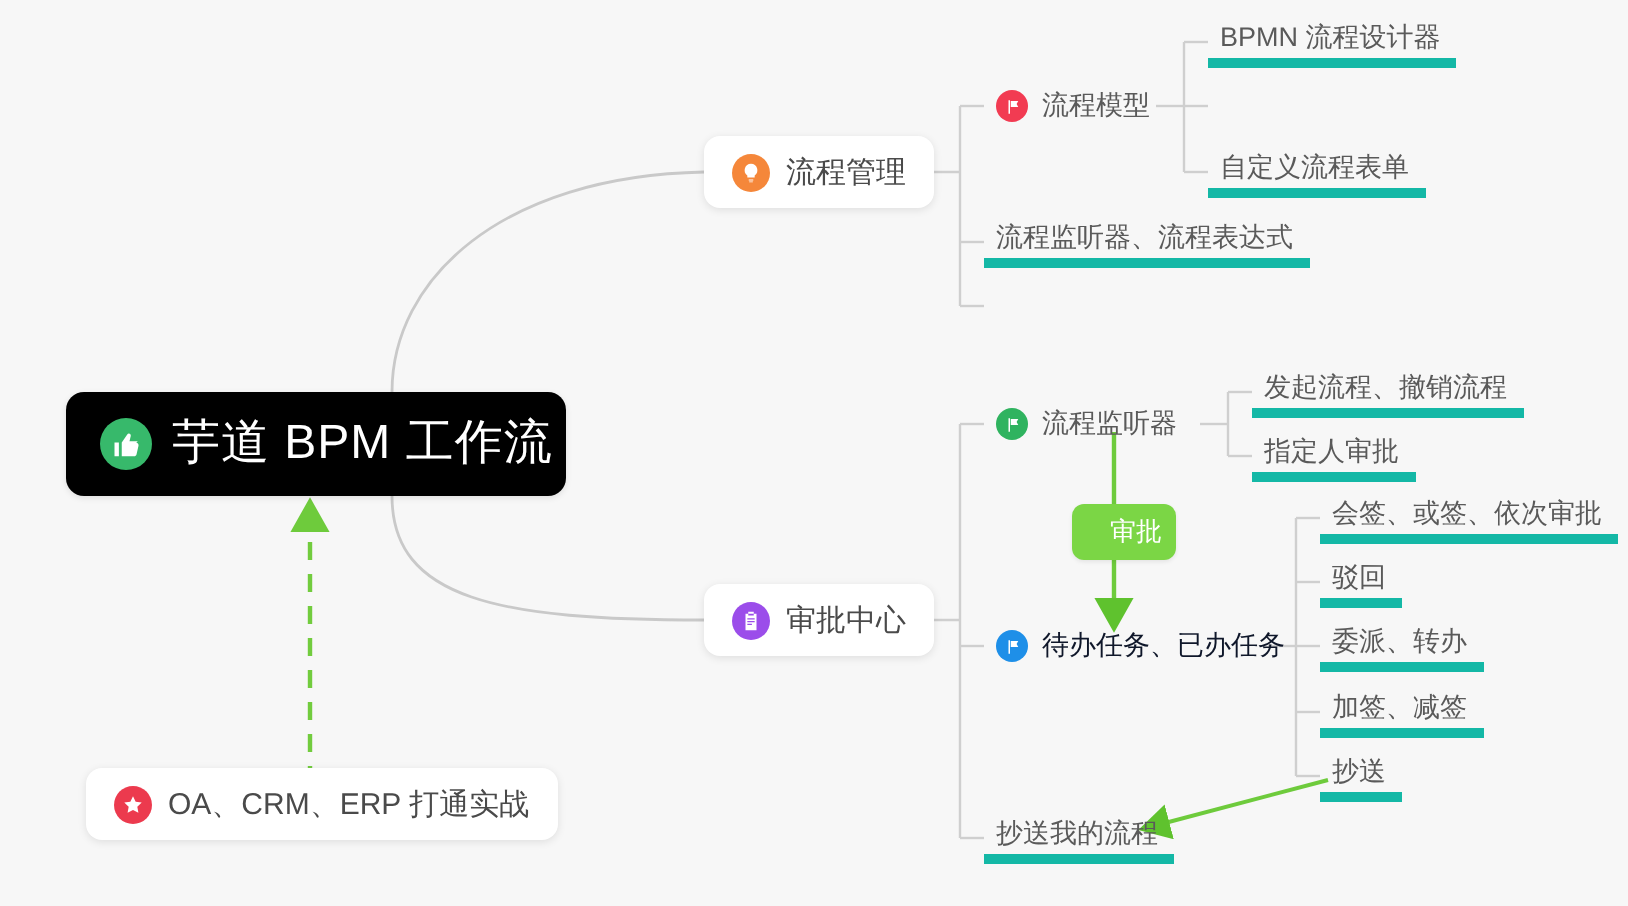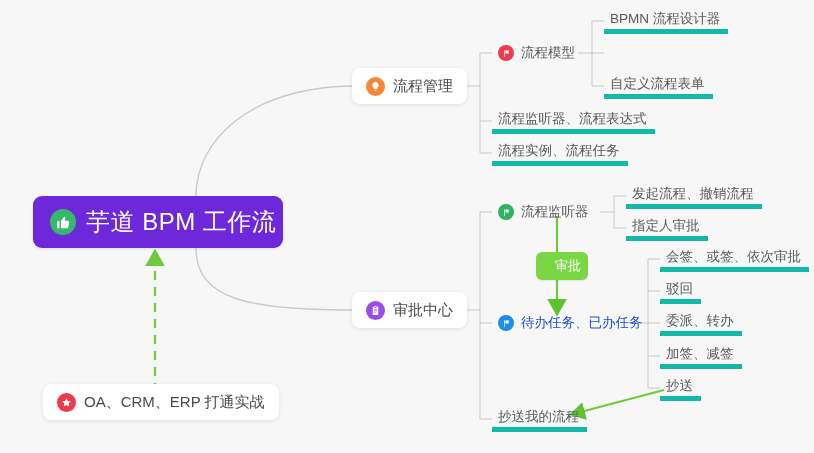--- a/index.html
+++ b/index.html
@@ -13,21 +13,21 @@
     -webkit-font-smoothing:antialiased;
   }
   #canvas{position:absolute;left:0;top:0;width:814px;height:453px;}
   #edges{position:absolute;left:0;top:0;width:814px;height:453px;pointer-events:none;}
 
   .node{position:absolute;display:flex;align-items:center;box-sizing:border-box;white-space:nowrap;}
 
   
   .root{
     left:33px;top:196px;width:250px;height:52px;
-    background:#6d28d9;
+    background:#000000;
     border-radius:9px;
     color:#ffffff;
     font-size:24px;
     padding-left:17px;
     box-shadow:0 1px 3px rgba(0,0,0,0.10);
     letter-spacing:0.5px;
   }
   .root .label{font-size:24px;line-height:1;}
 
   
@@ -171,23 +171,20 @@
   <div class="node leaf" style="left:604px;top:8px;">
     <span>BPMN 流程设计器</span>
   </div>
   <div class="node leaf" style="left:604px;top:73px;">
     <span>自定义流程表单</span>
   </div>
 
   <div class="node leaf" style="left:492px;top:108px;">
     <span>流程监听器、流程表达式</span>
   </div>
-  <div class="node leaf" style="left:492px;top:140px;">
-    <span>流程实例、流程任务</span>
-  </div>
 
   <div class="node card branch" style="left:352px;top:292px;">
     <span class="icon ico-md bg-purple">
       <svg width="11" height="11" viewBox="0 0 24 24" fill="#ffffff">
         <path d="M9 2h6v2H9zM6 4h3v2h6V4h3v18H6z"></path>
         <path d="M8 9h8v1.4H8zM8 12h8v1.4H8zM8 15h5v1.4H8z" fill="#9b4dea"></path>
       </svg>
     </span>
     <span>审批中心</span>
   </div>
@@ -201,21 +198,21 @@
     <span>流程监听器</span>
   </div>
 
   <div class="node leaf" style="left:626px;top:183px;">
     <span>发起流程、撤销流程</span>
   </div>
   <div class="node leaf" style="left:626px;top:215px;">
     <span>指定人审批</span>
   </div>
 
-  <div class="node" style="left:492px;top:310px;height:26px;color:#1d4ed8;font-size:13.5px;padding:0 8px 0 6px;">
+  <div class="node" style="left:492px;top:310px;height:26px;color:#0f172a;font-size:13.5px;padding:0 8px 0 6px;">
     <span class="icon ico-sm bg-blue">
       <svg width="9" height="9" viewBox="0 0 24 24" fill="#ffffff">
         <path d="M6 3h2v18H6zM9 4h10l-2.2 4L19 12H9z"></path>
       </svg>
     </span>
     <span>待办任务、已办任务</span>
   </div>
 
   <div class="node leaf" style="left:660px;top:246px;">
     <span>会签、或签、依次审批</span>

